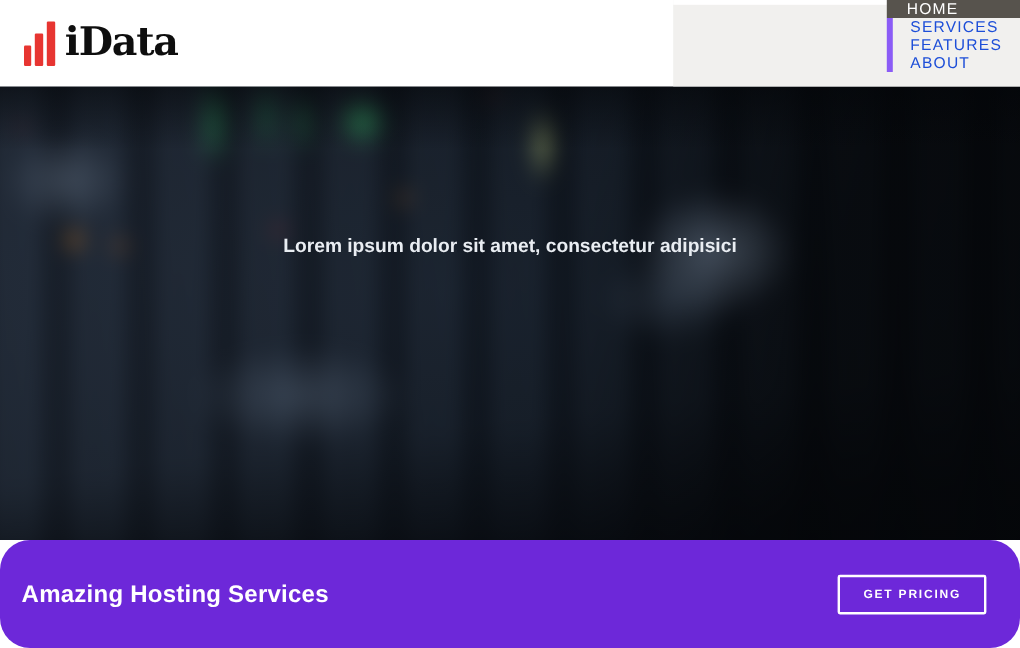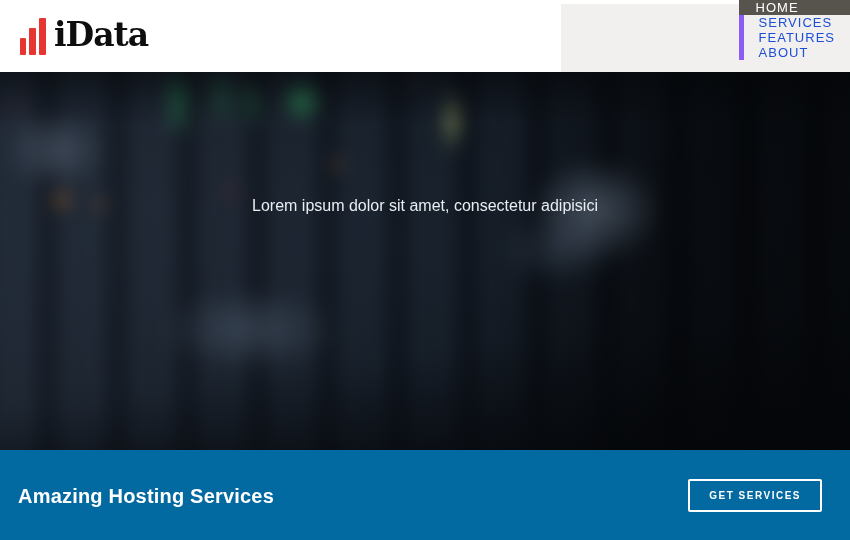--- a/index.html
+++ b/index.html
@@ -83,27 +83,27 @@
       radial-gradient(ellipse at 45% 45%, rgba(10,15,25,.12), rgba(5,8,12,.38) 95%);
   }
   .hero-content{position:relative;z-index:2;text-align:center;padding-top:108px;}
   .hero-title{
     margin:0;font-size:30px;font-weight:bold;color:#ffffff;letter-spacing:.5px;
   }
   .hero-title .accent{color:#e3413d;}
   .hero-sub{
     margin:13px 0 0;font-size:16px;line-height:25px;color:#e9edf2;font-weight:normal;
   }
-  .hero-sub span{display:block;}
+  .hero-sub span{display:block;font-weight:bold;}
 
   
   .cta{
-    position:absolute;left:0;bottom:0;width:850px;height:90px;background:#0369a1;
+    position:absolute;left:0;bottom:0;width:850px;height:90px;background:#6d28d9;
     display:flex;align-items:center;justify-content:space-between;
-    padding:0 28px 0 18px;box-sizing:border-box;
+    padding:0 28px 0 18px;box-sizing:border-box;border-radius:25px;
   }
   .cta-text{margin-top:10px;}
   .cta-heading{margin:0 0 8px;font-size:20px;font-weight:bold;color:#ffffff;letter-spacing:.2px;}
   .cta-copy{margin:0;font-size:13px;color:rgba(255,255,255,.96);}
   .cta-button{
     background:transparent;border:2px solid #ffffff;border-radius:2px;color:#ffffff;
     font-family:"Liberation Sans", sans-serif;font-size:10px;font-weight:bold;
     letter-spacing:1.5px;padding:9px 19px;cursor:pointer;
   }
 </style>
@@ -136,16 +136,16 @@
       <p class="hero-sub">
         <span>Lorem ipsum dolor sit amet, consectetur adipisici</span>
       </p>
     </div>
   </section>
 
   <section class="cta">
     <div class="cta-text">
       <h2 class="cta-heading">Amazing Hosting Services</h2>
     </div>
-    <button class="cta-button">GET SERVICES</button>
+    <button class="cta-button">GET PRICING</button>
   </section>
 
 </div>
 
 </body></html>

